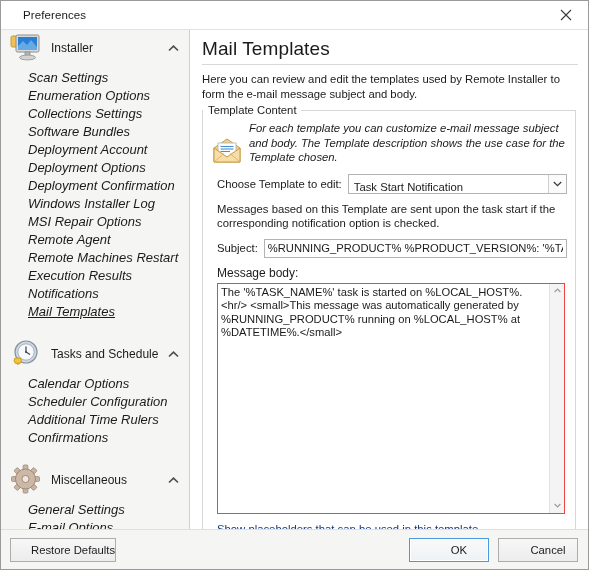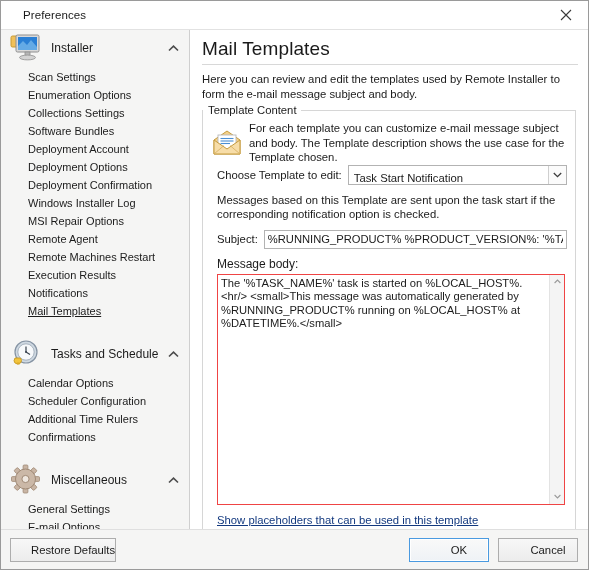--- a/index.html
+++ b/index.html
@@ -89,25 +89,26 @@
   }
   .group-header .chevron {
     width: 16px; height: 16px;
     display: flex; align-items: center; justify-content: center;
     color: #555;
   }
 
   .nav-list { padding: 2px 0 6px 0; }
   .nav-item {
     padding: 1.5px 0 1.5px 27px;
-    font-size: 11px;
+    font-size: 13px;
     color: #1b1b1b;
     line-height: 15px;
     cursor: default;
     white-space: nowrap;
+    font-style: italic;
   }
   .nav-item.selected {
     text-decoration: underline;
     color: #1b1b1b;
   }
 
   .sidebar-spacer-a { height: 10px; }
   .sidebar-spacer-b { height: 10px; }
 
   
@@ -169,21 +170,23 @@
     flex: 1;
     height: 1px;
     background: #d6d6d6;
     margin-top: 1px;
   }
 
   .gb-inner { padding-top: 11px; }
 
   .info-row {
     display: flex;
-    align-items: center;
+    align-items: flex-end;
+    margin-bottom: 9px;
+    font-style: italic;
   }
   .info-row .env-icon {
     width: 32px; height: 28px;
     flex: 0 0 32px;
     margin-right: 4px;
     margin-top: 1px;
   }
   .info-row .info-text {
     font-size: 11.3px;
     line-height: 14.5px;

